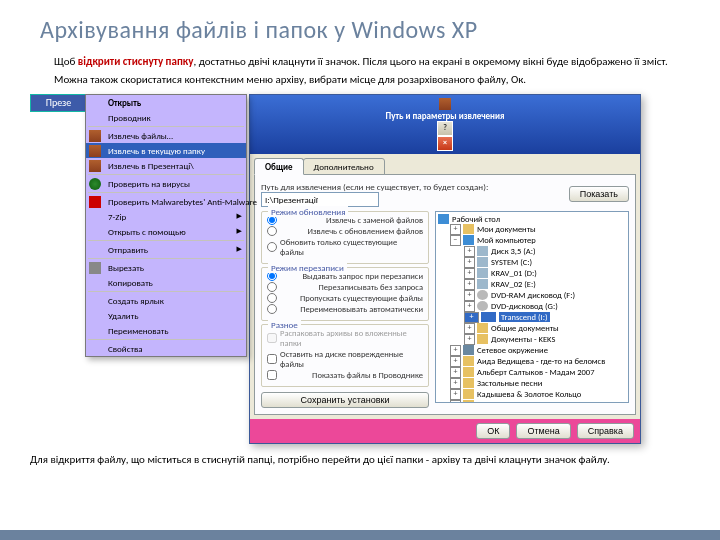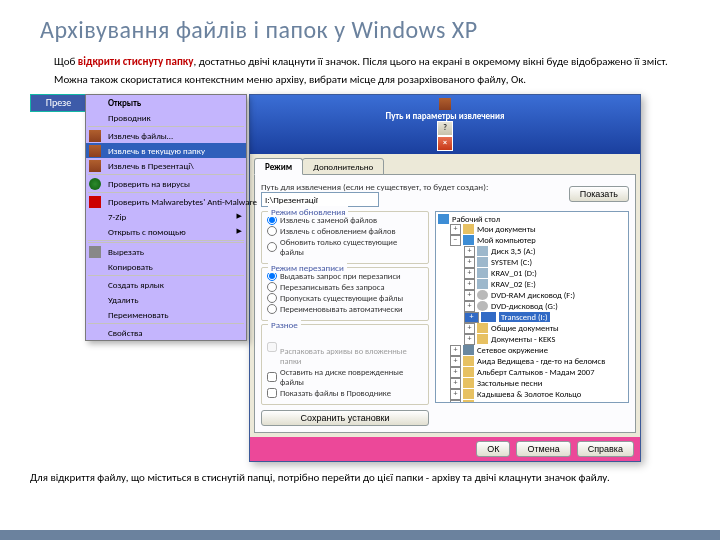--- a/index.html
+++ b/index.html
@@ -180,24 +180,24 @@
     position: relative;
   }
   .grp-title {
     position: absolute;
     top: -6px; left: 6px;
     background: #fcfcfe;
     color: #4659a5;
     padding: 0 3px;
     font-size: 9px;
   }
-  .opt { display: flex; align-items: center; gap: 3px; padding: 0.5px 0; }
+  .opt { display: flex; align-items: center; gap: 3px; padding: 0.5px 0; justify-content: space-between; }
   .opt input { margin: 0; width: 10px; height: 10px; }
   .opt label { font-size: 8.5px; color: #333; }
-  .opt label.dis { color: #9d9d9d; margin-top: 18px; }
+  .opt label.dis { color: #9d9d9d; }
   .tree-wrap {
     flex: 1;
     border: 1px solid #7f9db9;
     background: #fff;
     height: 186px;
     overflow: hidden;
     padding: 2px;
   }
   .tn {
     display: flex; align-items: center;
@@ -255,20 +255,21 @@
         <div class="ctx-item"><span class="ctx-ico rar-ico"></span><span>Извлечь файлы…</span></div>
         <div class="ctx-item hl"><span class="ctx-ico rar-ico"></span><span>Извлечь в текущую папку</span></div>
         <div class="ctx-item"><span class="ctx-ico rar-ico"></span><span>Извлечь в Презентаці\</span></div>
         <div class="ctx-sep"></div>
         <div class="ctx-item"><span class="ctx-ico chk-ico"></span><span>Проверить на вирусы</span></div>
         <div class="ctx-sep"></div>
         <div class="ctx-item"><span class="ctx-ico x-ico"></span><span>Проверить Malwarebytes' Anti-Malware</span></div>
         <div class="ctx-item arr"><span>7-Zip</span></div>
         <div class="ctx-item arr"><span>Открыть с помощью</span></div>
         <div class="ctx-sep"></div>
+        <div class="ctx-item arr"><span>Отправить</span></div>
         <div class="ctx-sep"></div>
         <div class="ctx-item"><span class="ctx-ico scis-ico"></span><span>Вырезать</span></div>
         <div class="ctx-item"><span>Копировать</span></div>
         <div class="ctx-sep"></div>
         <div class="ctx-item"><span>Создать ярлык</span></div>
         <div class="ctx-item"><span>Удалить</span></div>
         <div class="ctx-item"><span>Переименовать</span></div>
         <div class="ctx-sep"></div>
         <div class="ctx-item"><span>Свойства</span></div>
       </div>
@@ -277,21 +278,21 @@
     <div class="fig-right">
       <div class="dialog">
         <div class="dlg-title">
           <span class="ctx-ico rar-ico" style="position:static;"></span>
           <span>Путь и параметры извлечения</span>
           <span class="spacer"></span>
           <span class="wbtn">?</span>
           <span class="wbtn close">×</span>
         </div>
         <div class="tabs">
-          <div class="tab active">Режим</div>
+          <div class="tab active">Общие</div>
           <div class="tab">Дополнительно</div>
         </div>
         <div class="tab-body">
           <div class="row">
             <div style="flex:1">
               <div class="lbl">Путь для извлечения (если не существует, то будет создан):</div>
               <input class="path-in" value="І:\Презентації" style="">
             </div>
             <button class="btn">Показать</button>
           </div>

